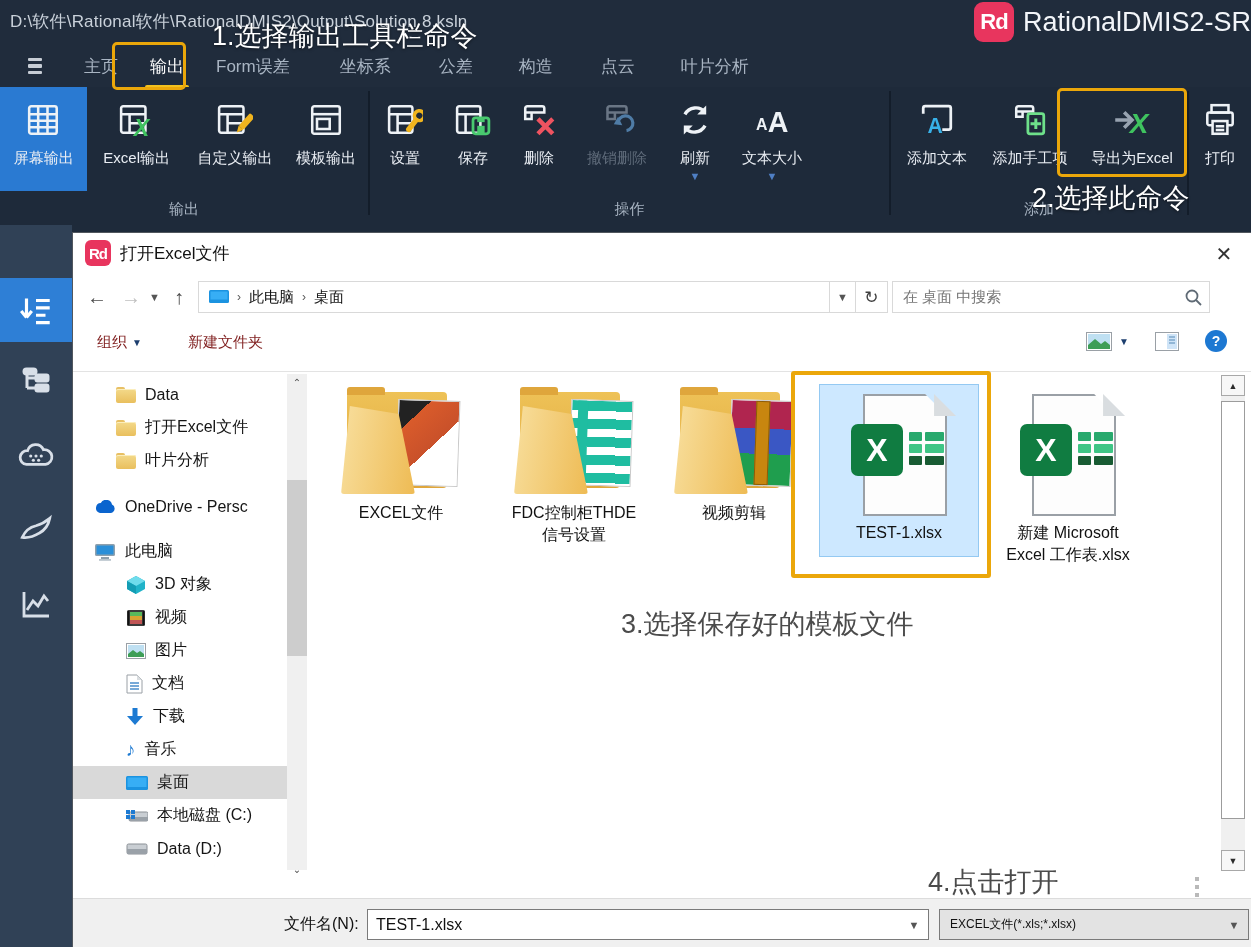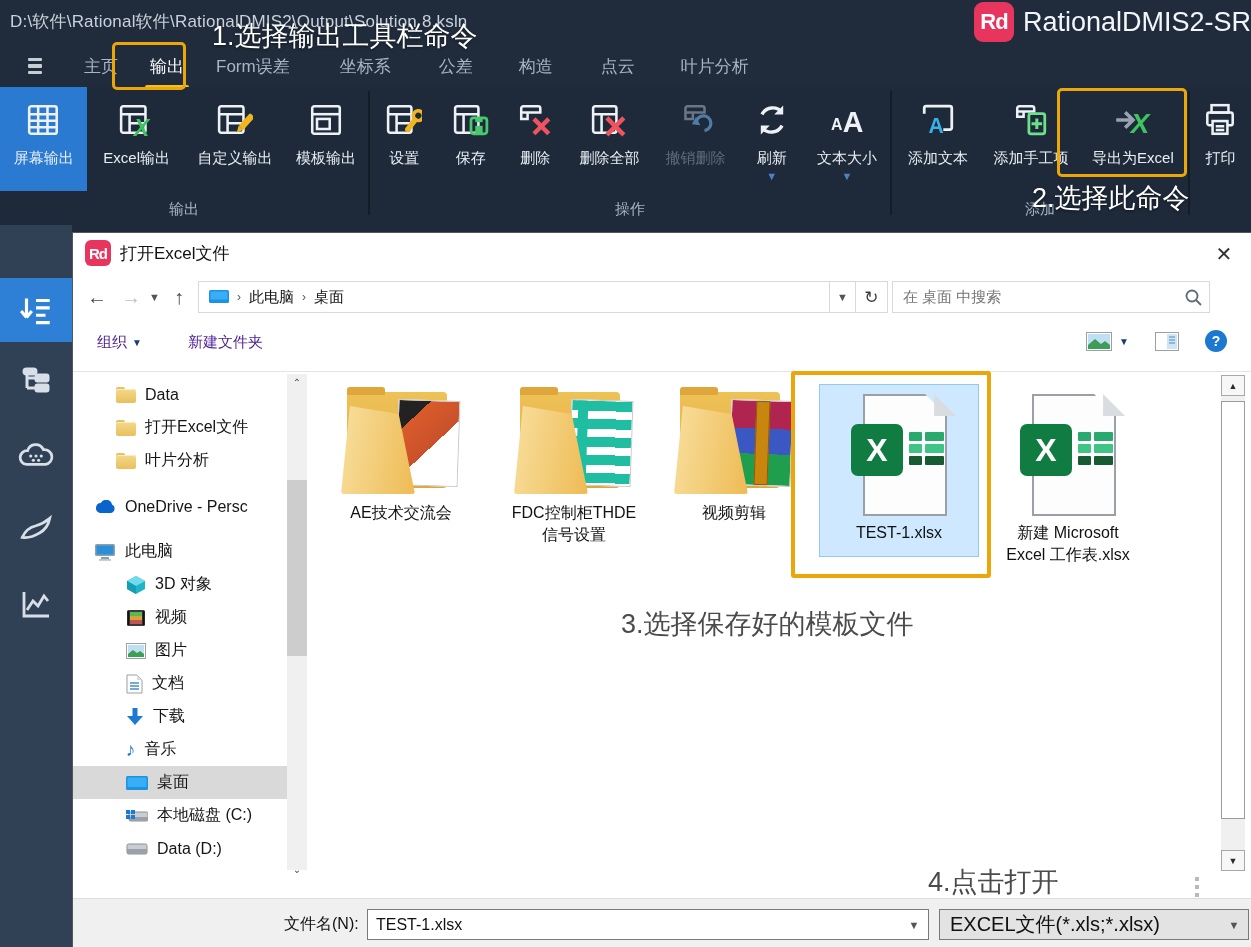--- a/index.html
+++ b/index.html
@@ -60,21 +60,21 @@
   .nav-ic.small { font-size:11px; color:#555; margin-left:8px; }
   .addrbar { display:flex; align-items:stretch; height:32px; border:1px solid #d9d9d9; margin-left:14px; width:690px; background:#fff; }
   .addr-main { display:flex; align-items:center; gap:8px; padding:0 10px; flex:1; font-size:15px; color:#111; }
   .crumb-sep { color:#5a5a5a; font-size:12px; }
   .addr-caret { width:26px; border-left:1px solid #d9d9d9; display:flex; align-items:center; justify-content:center; color:#555; font-size:11px; }
   .addr-refresh { width:32px; border-left:1px solid #d9d9d9; display:flex; align-items:center; justify-content:center; color:#3f3f3f; font-size:17px; }
   .searchbox { margin-left:4px; height:32px; width:318px; border:1px solid #d9d9d9; display:flex; align-items:center; background:#fff; }
   .searchbox span { flex:1; padding-left:10px; color:#767676; font-size:15px; }
 
   .cmdbar { position:absolute; left:0; top:92px; width:100%; height:34px; display:flex; align-items:center; background:#fff; }
-  .cmd { color:#4c1d95; font-size:15px; }
+  .cmd { color:#7f1d1d; font-size:15px; }
   .cmd-caret { color:#1c3e6e; font-size:10px; margin-left:5px; }
   .cmd-right { position:absolute; right:24px; top:5px; display:flex; align-items:center; gap:26px; }
   .help-btn { width:22px; height:22px; border-radius:50%; background:#1d78d2; color:#fff; font-size:14px; font-weight:bold;
     display:flex; align-items:center; justify-content:center; }
 
   .dlg-body { position:absolute; left:0; top:138px; width:100%; height:527px; border-top:1px solid #e3e3e3; background:#fff; }
 
   
   .tree { position:absolute; left:0; top:0; width:214px; height:100%; overflow:hidden; }
   .trow { height:33px; display:flex; align-items:center; gap:9px; font-size:16px; color:#151515; white-space:nowrap; overflow:hidden; }
@@ -133,21 +133,21 @@
 
   
   .dlg-bottom { position:absolute; left:0; top:665px; width:100%; height:50px; background:#f0f0f0; border-top:1px solid #dcdcdc; }
   .fn-label { position:absolute; left:211px; top:15px; font-size:16px; color:#111; }
   .fn-combo { position:absolute; left:294px; top:10px; width:562px; height:31px; background:#fff; border:1px solid #7a7a7a;
     display:flex; align-items:center; }
   .fn-combo span.val { flex:1; padding-left:8px; font-size:16px; color:#111; }
   .combo-caret { width:28px; text-align:center; color:#555; font-size:11px; }
   .ft-combo { position:absolute; left:866px; top:10px; width:310px; height:31px; background:#e3e3e3; border:1px solid #7a7a7a;
     display:flex; align-items:center; }
-  .ft-combo span.val { flex:1; padding-left:10px; font-size:20px; color:#111; }
+  .ft-combo span.val { flex:1; padding-left:10px; font-size:12px; color:#111; }
 </style>
 </head>
 <body>
 
 <div class="stage">
 
   <div class="titlebar">
     <div class="path-text">D:\软件\Rational软件\RationalDMIS2\Output\Solution 8.ksln</div>
     <div class="brand">
       <div class="rd-logo">Rd</div>
@@ -262,32 +262,20 @@
       <div class="rbtn" style="width:66px">
         <div class="ric">
           <svg width="36" height="36" viewBox="0 0 34 34">
               <g fill="none" stroke="#eef2f6" stroke-width="2.4">
             <path d="M4 10 V6 a2 2 0 0 1 2-2 h14 a2 2 0 0 1 2 2 v4 z M4 10 v6 h6 v-6"></path>
               </g>
             <path d="M16 16 L30 30 M30 16 L16 30" stroke="#ef5360" stroke-width="4.2" fill="none"></path>
             </svg>
         </div>
         <div class="rlb">删除</div>
-      </div>
-      <div class="rbtn" style="width:86px">
-        <div class="ric">
-          <svg width="36" height="36" viewBox="0 0 34 34">
-              <g fill="none" stroke="#eef2f6" stroke-width="2.4">
-            <rect x="2" y="4" width="22" height="25" rx="2"></rect>
-                <path d="M2 11.5 H24 M10 11.5 V29"></path>
-              </g>
-            <path d="M15 15 L31 31 M31 15 L15 31" stroke="#ef5360" stroke-width="4.2" fill="none"></path>
-            </svg>
-        </div>
-        <div class="rlb">删除全部</div>
       </div>
       <div class="rbtn disabled" style="width:90px">
         <div class="ric">
           <svg width="36" height="36" viewBox="0 0 34 34">
               <g fill="none" stroke="#6a7685" stroke-width="2.4">
             <path d="M8 10 V6 a2 2 0 0 1 2-2 h14 a2 2 0 0 1 2 2 v4 z M8 10 v6 h7 v-6"></path>
               </g>
             <path d="M26 27 a7 7 0 1 0 -8 -7" fill="none" stroke="#4f7ca6" stroke-width="3"></path>
             <path d="M18 14 l-4 7 8 1 z" fill="#4f7ca6"></path>
             </svg>
@@ -598,21 +586,21 @@
       <div class="files">
 
         <div class="tile" style="left:10px;top:20px">
           <div class="bfolder">
             <div class="bf-back"></div>
             <div class="bf-paper">
                 <div class="cnt-ae"></div>
               </div>
             <div class="bf-front"></div>
           </div>
-          <div class="lbl">AE技术交流会</div>
+          <div class="lbl">EXCEL文件</div>
         </div>
 
         <div class="tile" style="left:183px;top:20px">
           <div class="bfolder">
             <div class="bf-back"></div>
             <div class="bf-paper">
                 <div class="cnt-fdc"></div>
               </div>
             <div class="bf-front"></div>
           </div>

